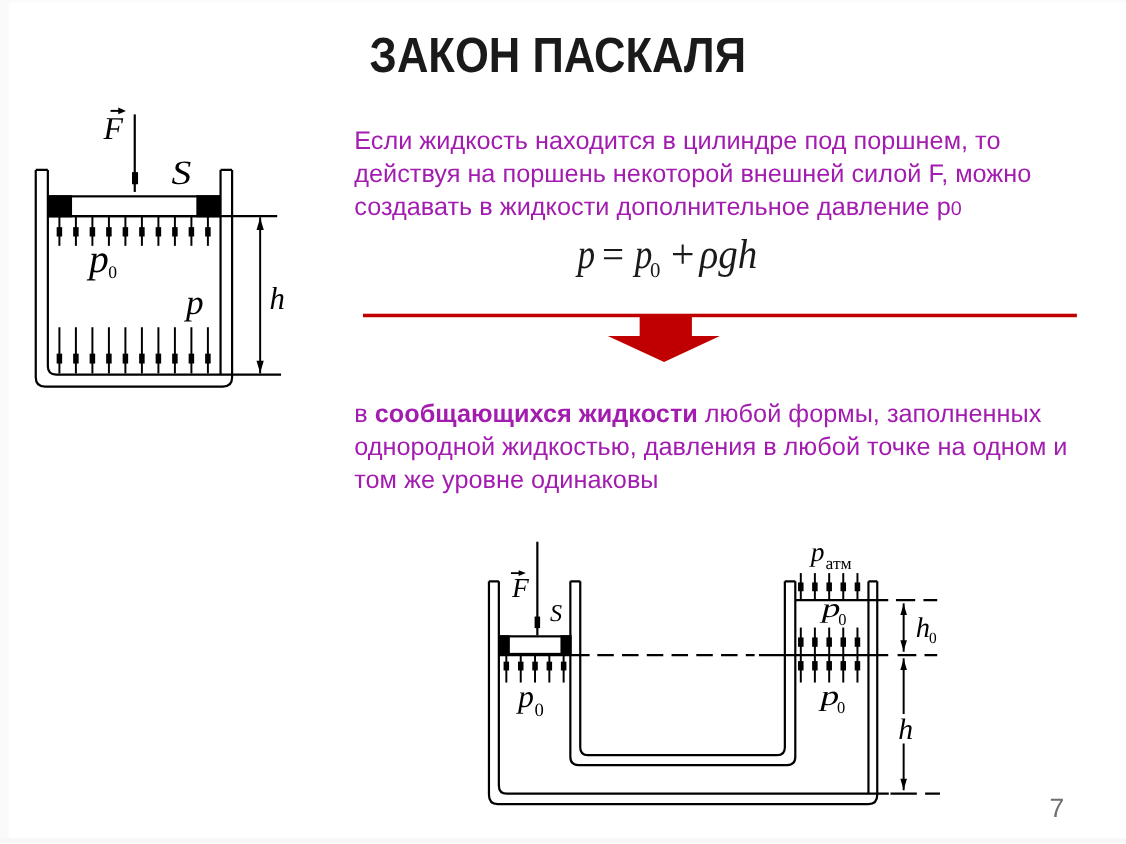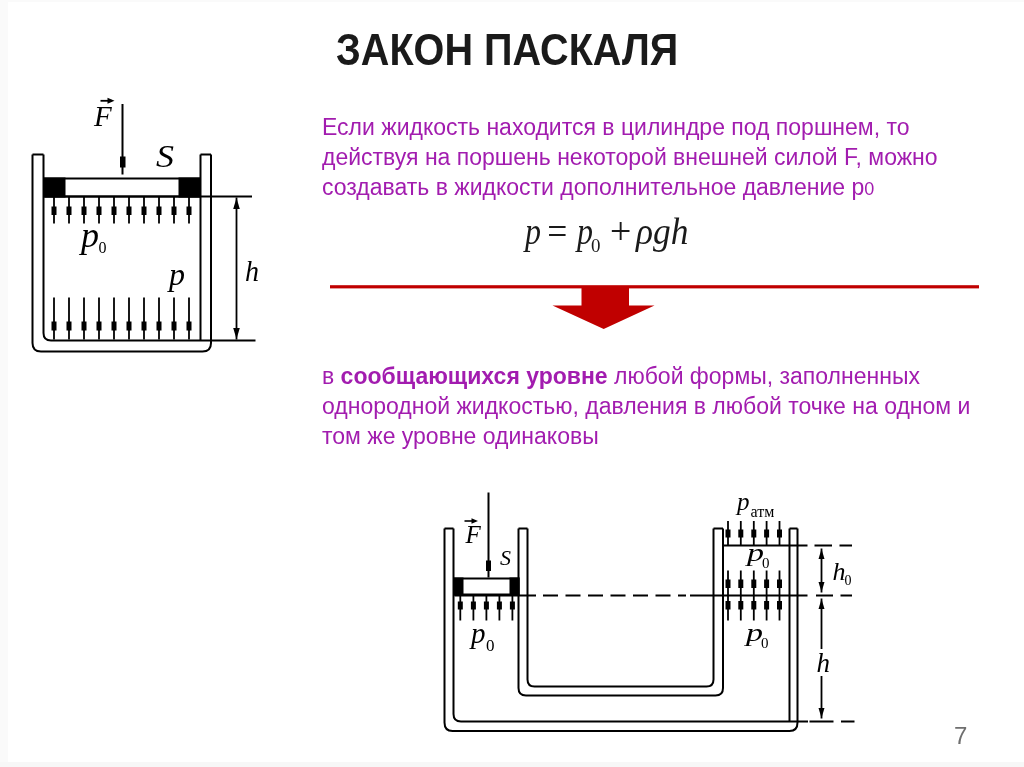--- a/index.html
+++ b/index.html
@@ -21,21 +21,21 @@
 <div class="abs" style="left:0;top:0;width:8px;height:767px;background:#fafafa;"></div>
 <div class="abs" style="left:0;top:0;width:1024px;height:2px;background:#fafafa;"></div>
 <div class="abs" style="left:0;top:762px;width:1024px;height:5px;background:#f7f7f7;"></div>
 
 <div id="title" class="abs">ЗАКОН ПАСКАЛЯ</div>
 
 <div id="p1" class="abs body-text">Если жидкость находится в цилиндре под поршнем, то<br>
 действуя на поршень некоторой внешней силой F, можно<br>
 создавать в жидкости дополнительное давление p<span class="psub">0</span></div>
 
-<div id="p2" class="abs body-text">в <b>сообщающихся уровне</b> любой формы, заполненных<br>
+<div id="p2" class="abs body-text">в <b>сообщающихся жидкости</b> любой формы, заполненных<br>
 однородной жидкостью, давления в любой точке на одном и<br>
 том же уровне одинаковы</div>
 
 <div id="pagenum" class="abs">7</div>
 
 <svg width="1024" height="767" viewBox="0 0 1024 767">
 <g stroke="#000000" stroke-width="2" fill="none">
 
 <path d="M32.5,154.5 V343 Q32.5,351.5 41,351.5 H202.5 Q211,351.5 211,343 V154.5"></path>
 

